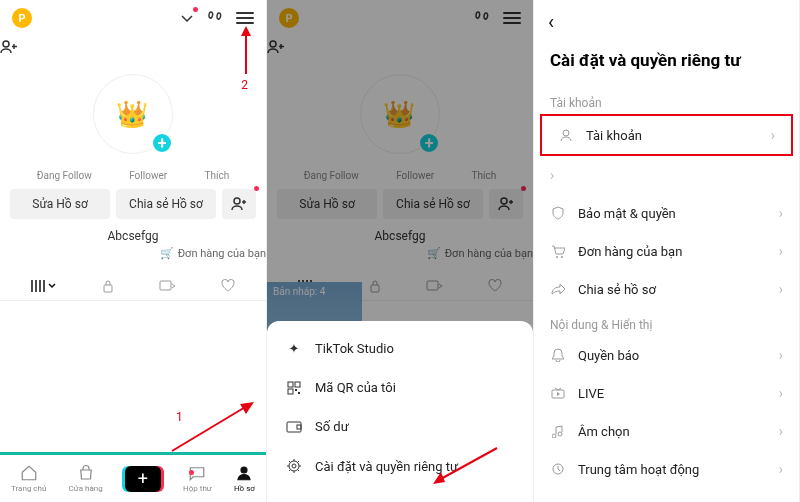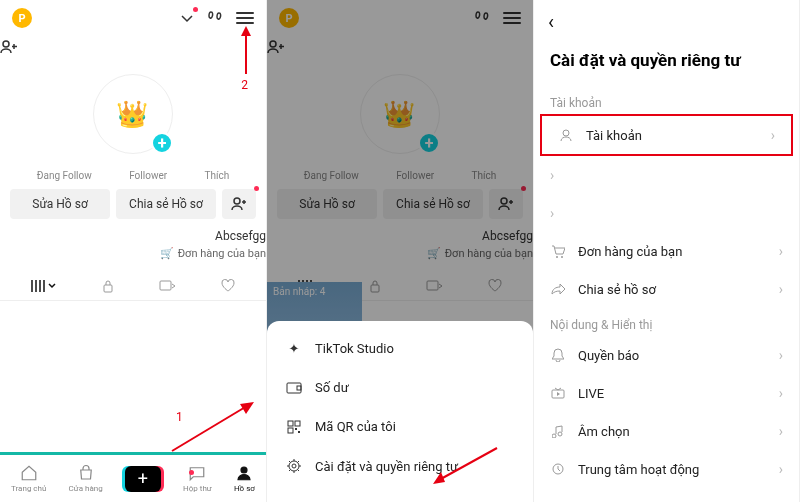--- a/index.html
+++ b/index.html
@@ -22,21 +22,21 @@
 .avatar-area{display:flex;justify-content:center;padding:16px 0;position:relative}
 .avwrap{position:relative}
 .avatar{width:80px;height:80px;border-radius:50%;border:1px solid #eee;display:flex;align-items:center;justify-content:center;background:#fff}
 .crown{font-size:26px}
 .plusb{width:22px;height:22px;border-radius:50%;background:#14d3e0;color:#fff;position:absolute;bottom:0;right:0;display:flex;align-items:center;justify-content:center;font-size:16px;font-weight:bold;border:2px solid #fff}
 .stats{display:flex;justify-content:space-around;padding:0 18px 8px;font-size:10px;color:#888}
 .btnrow{display:flex;gap:6px;padding:0 10px 10px;align-items:center}
 .btn{flex:1;height:30px;background:#f1f1f1;border-radius:4px;display:flex;align-items:center;justify-content:center;font-size:12px;color:#333}
 .iconbtn{width:34px;height:30px;background:#f1f1f1;border-radius:4px;display:flex;align-items:center;justify-content:center;position:relative}
 .iconbtn .reddot{top:-3px;right:-3px}
-.uname{text-align:right;font-size:12px;color:#333;padding-bottom:4px}
+.uname{text-align:center;font-size:12px;color:#333;padding-bottom:4px}
 .orders{text-align:right;font-size:11px;color:#666;padding-bottom:12px}
 .cart{color:#fe2c55;margin-right:4px}
 .tabs{display:flex;justify-content:space-around;align-items:center;padding:6px 8px;border-bottom:1px solid #eee}
 .tabs .ti{color:#888;display:flex;align-items:center}
 .tabs .ti.active{color:#111}
 
 .bottomnav{position:absolute;bottom:0;left:0;right:0;height:50px;border-top:3px solid #14b8a6;display:flex;justify-content:space-around;align-items:center;background:#fff}
 .nitem{display:flex;flex-direction:column;align-items:center;font-size:8px;color:#888;gap:2px}
 .nitem.active{color:#111}
 .createbtn{width:36px;height:26px;background:#000;border-radius:6px;display:flex;align-items:center;justify-content:center;color:#fff;font-size:18px;box-shadow:-3px 0 0 #14d3e0,3px 0 0 #fe2c55}
@@ -269,41 +269,41 @@
 
   <div class="overlay"></div>
 
   <div class="sheet">
     <div class="sitem">
       <span class="sicon">✦</span>
       <span>TikTok Studio</span>
     </div>
     <div class="sitem">
       <span class="sicon">
-          <svg width="16" height="12">
-            <rect x="1" y="1" width="14" height="10" rx="1" stroke="#333" fill="none"></rect>
-            <rect x="11" y="4" width="4" height="4" stroke="#333" fill="none"></rect>
-          </svg>
-        </span>
-      <span>Số dư</span>
-    </div>
-    <div class="sitem">
-      <span class="sicon">
           <svg width="14" height="14">
             <rect x="1" y="1" width="5" height="5" stroke="#333" fill="none"></rect>
             <rect x="8" y="1" width="5" height="5" stroke="#333" fill="none"></rect>
             <rect x="1" y="8" width="5" height="5" stroke="#333" fill="none"></rect>
             <rect x="8" y="8" width="2" height="2" fill="#333"></rect>
             <rect x="11" y="11" width="2" height="2" fill="#333"></rect>
           </svg>
         </span>
       <span>Mã QR của tôi</span>
     </div>
     <div class="sitem">
       <span class="sicon">
+          <svg width="16" height="12">
+            <rect x="1" y="1" width="14" height="10" rx="1" stroke="#333" fill="none"></rect>
+            <rect x="11" y="4" width="4" height="4" stroke="#333" fill="none"></rect>
+          </svg>
+        </span>
+      <span>Số dư</span>
+    </div>
+    <div class="sitem">
+      <span class="sicon">
           <svg width="16" height="16">
             <circle cx="8" cy="8" r="5" stroke="#333" fill="none"></circle>
             <circle cx="8" cy="8" r="2" stroke="#333" fill="none"></circle>
             <path d="M8 1v2M8 13v2M1 8h2M13 8h2M3 3l1.5 1.5M11.5 11.5L13 13M13 3l-1.5 1.5M4.5 11.5L3 13" stroke="#333"></path>
           </svg>
         </span>
       <span>Cài đặt và quyền riêng tư</span>
     </div>
   </div>
 
@@ -329,20 +329,28 @@
           </svg>
         </span>
         <span>Tài khoản</span>
       </div>
     <span class="chev">›</span>
   </div>
   <div class="srow">
     <span class="chev">›</span>
   </div>
   <div class="srow">
+    <div class="srow-left">
+        <span class="srow-ic">
+          <svg width="12" height="14">
+            <path d="M6 1l5 2v4c0 4-5 6-5 6s-5-2-5-6V3z" stroke="#999" fill="none"></path>
+          </svg>
+        </span>
+        <span>Bảo mật &amp; quyền</span>
+      </div>
     <span class="chev">›</span>
   </div>
   <div class="srow">
     <div class="srow-left">
         <span class="srow-ic">
           <svg width="14" height="13">
             <path d="M1 1h2l2 8h7l2-6H4" stroke="#999" fill="none"></path>
             <circle cx="6" cy="12" r="1" fill="#999"></circle>
             <circle cx="11" cy="12" r="1" fill="#999"></circle>
           </svg>

